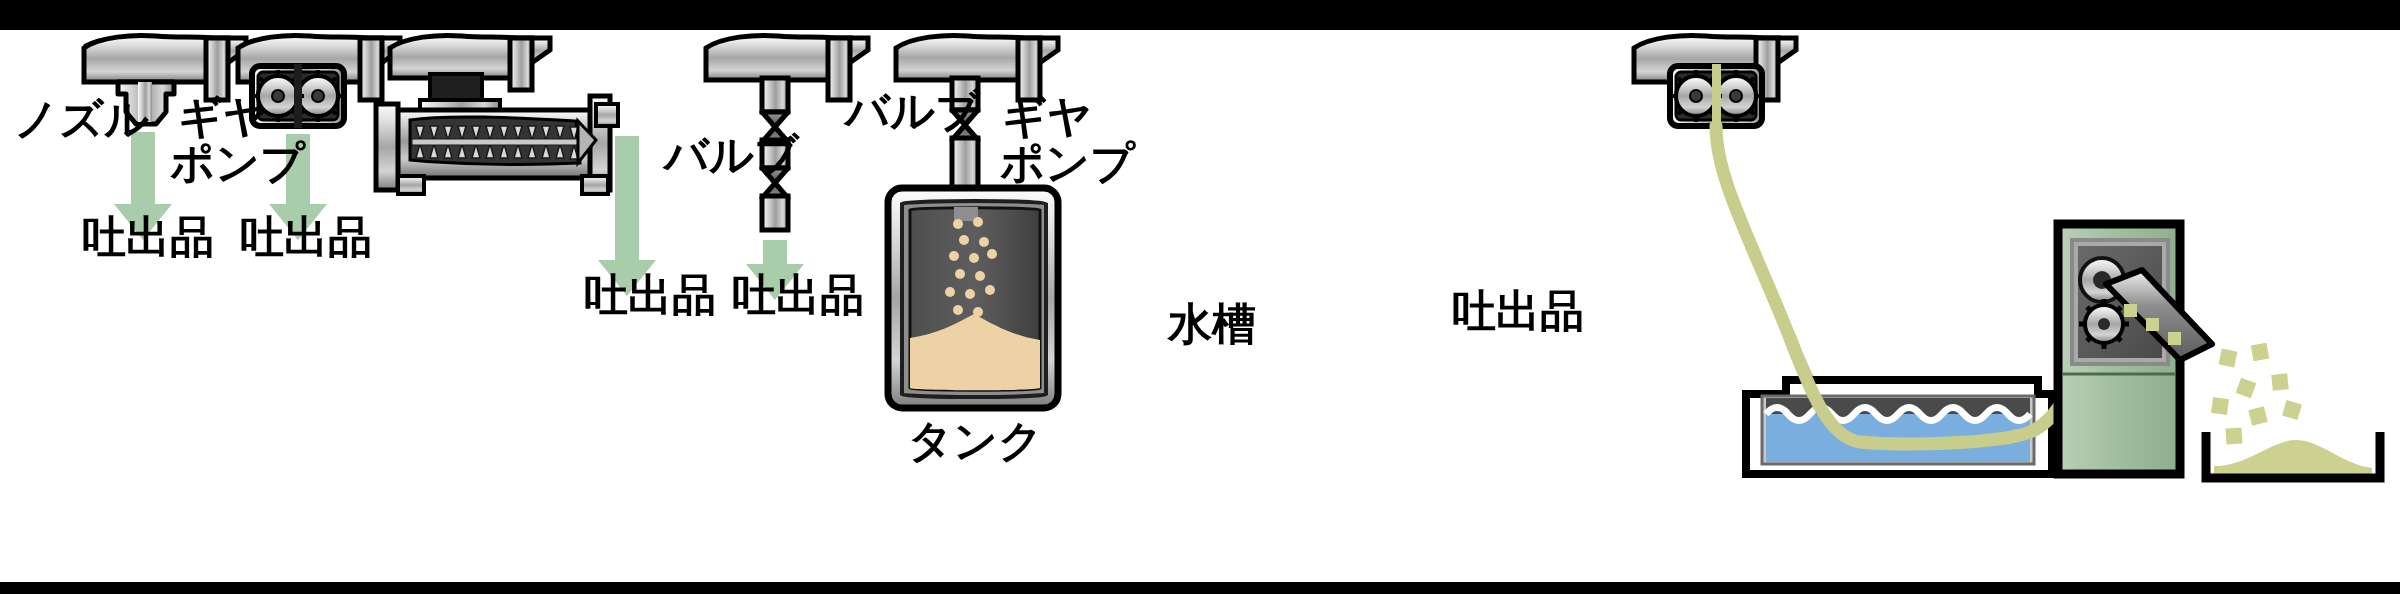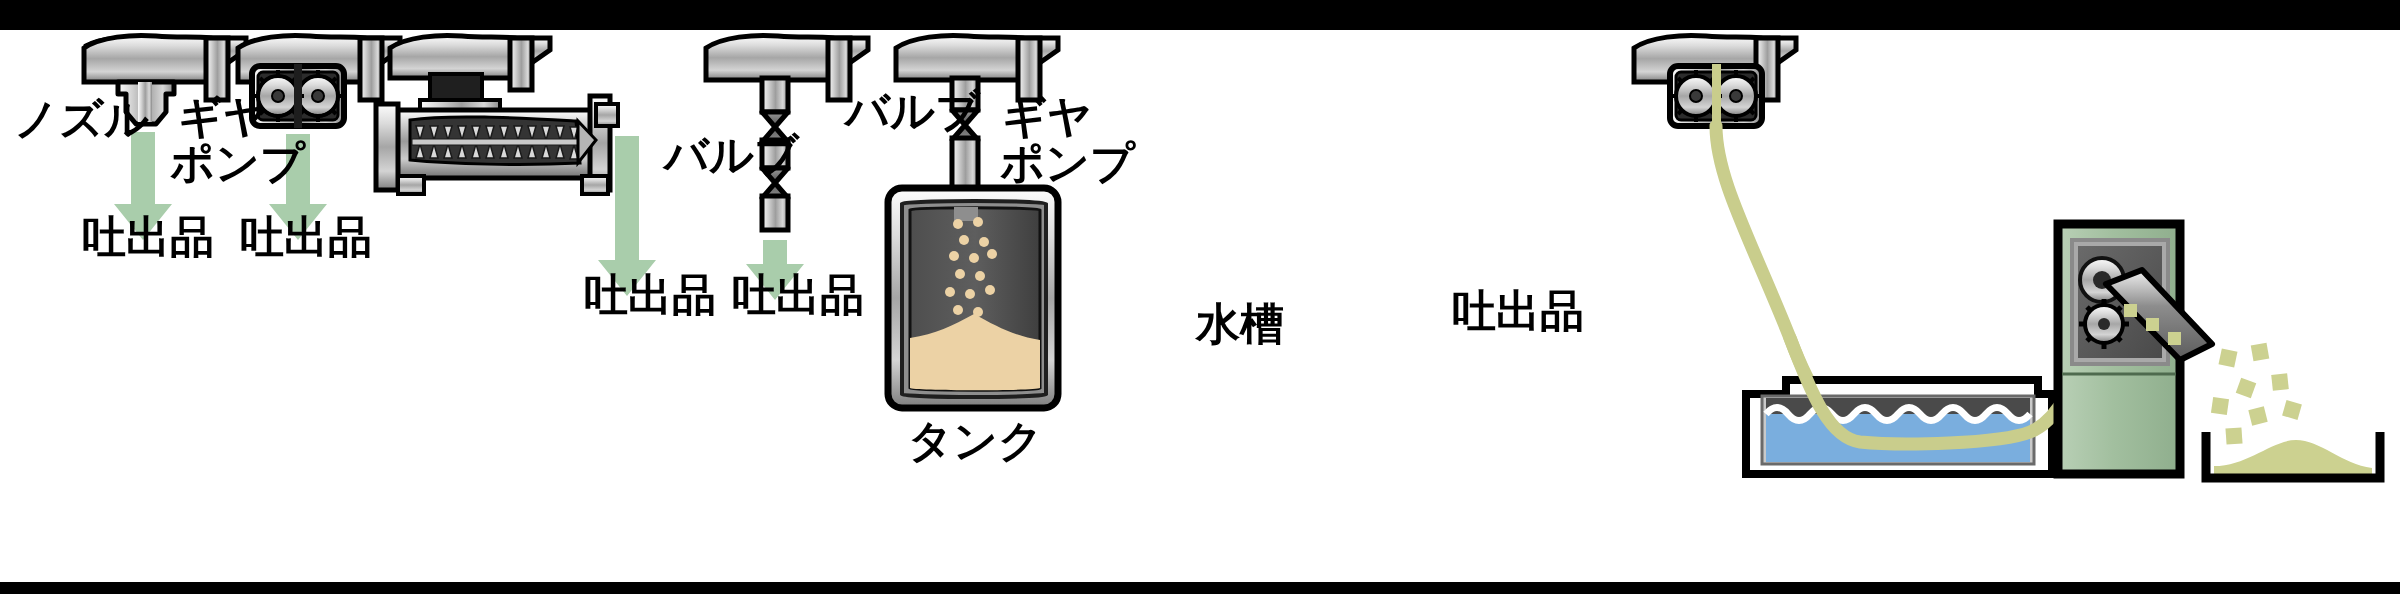--- a/index.html
+++ b/index.html
@@ -367,21 +367,21 @@
   <div class="lbl lbl-big" style="left:664px; top:122px;">バルブ</div>
 
   <div class="lbl lbl-big" style="left:845px; top:78px;">バルブ</div>
 
   <div class="lbl lbl-big" style="left:1002px; top:84px;">ギヤ</div>
   <div class="lbl lbl-big" style="left:1000px; top:130px;">ポンプ</div>
 
   <div class="lbl lbl-big" style="left:908px; top:408px;">タンク</div>
 
 
-  <div class="lbl lbl-big" style="left:1196px; top:291px;">水槽</div>
+  <div class="lbl lbl-big" style="left:1168px; top:291px;">水槽</div>
 
   <div class="lbl lbl-big" style="left:82px;  top:204px;">吐出品</div>
   <div class="lbl lbl-big" style="left:240px; top:204px;">吐出品</div>
   <div class="lbl lbl-big" style="left:584px; top:262px;">吐出品</div>
   <div class="lbl lbl-big" style="left:732px; top:262px;">吐出品</div>
 
   <div class="lbl lbl-big" style="left:1452px; top:278px;">吐出品</div>
 
 </div>
 

